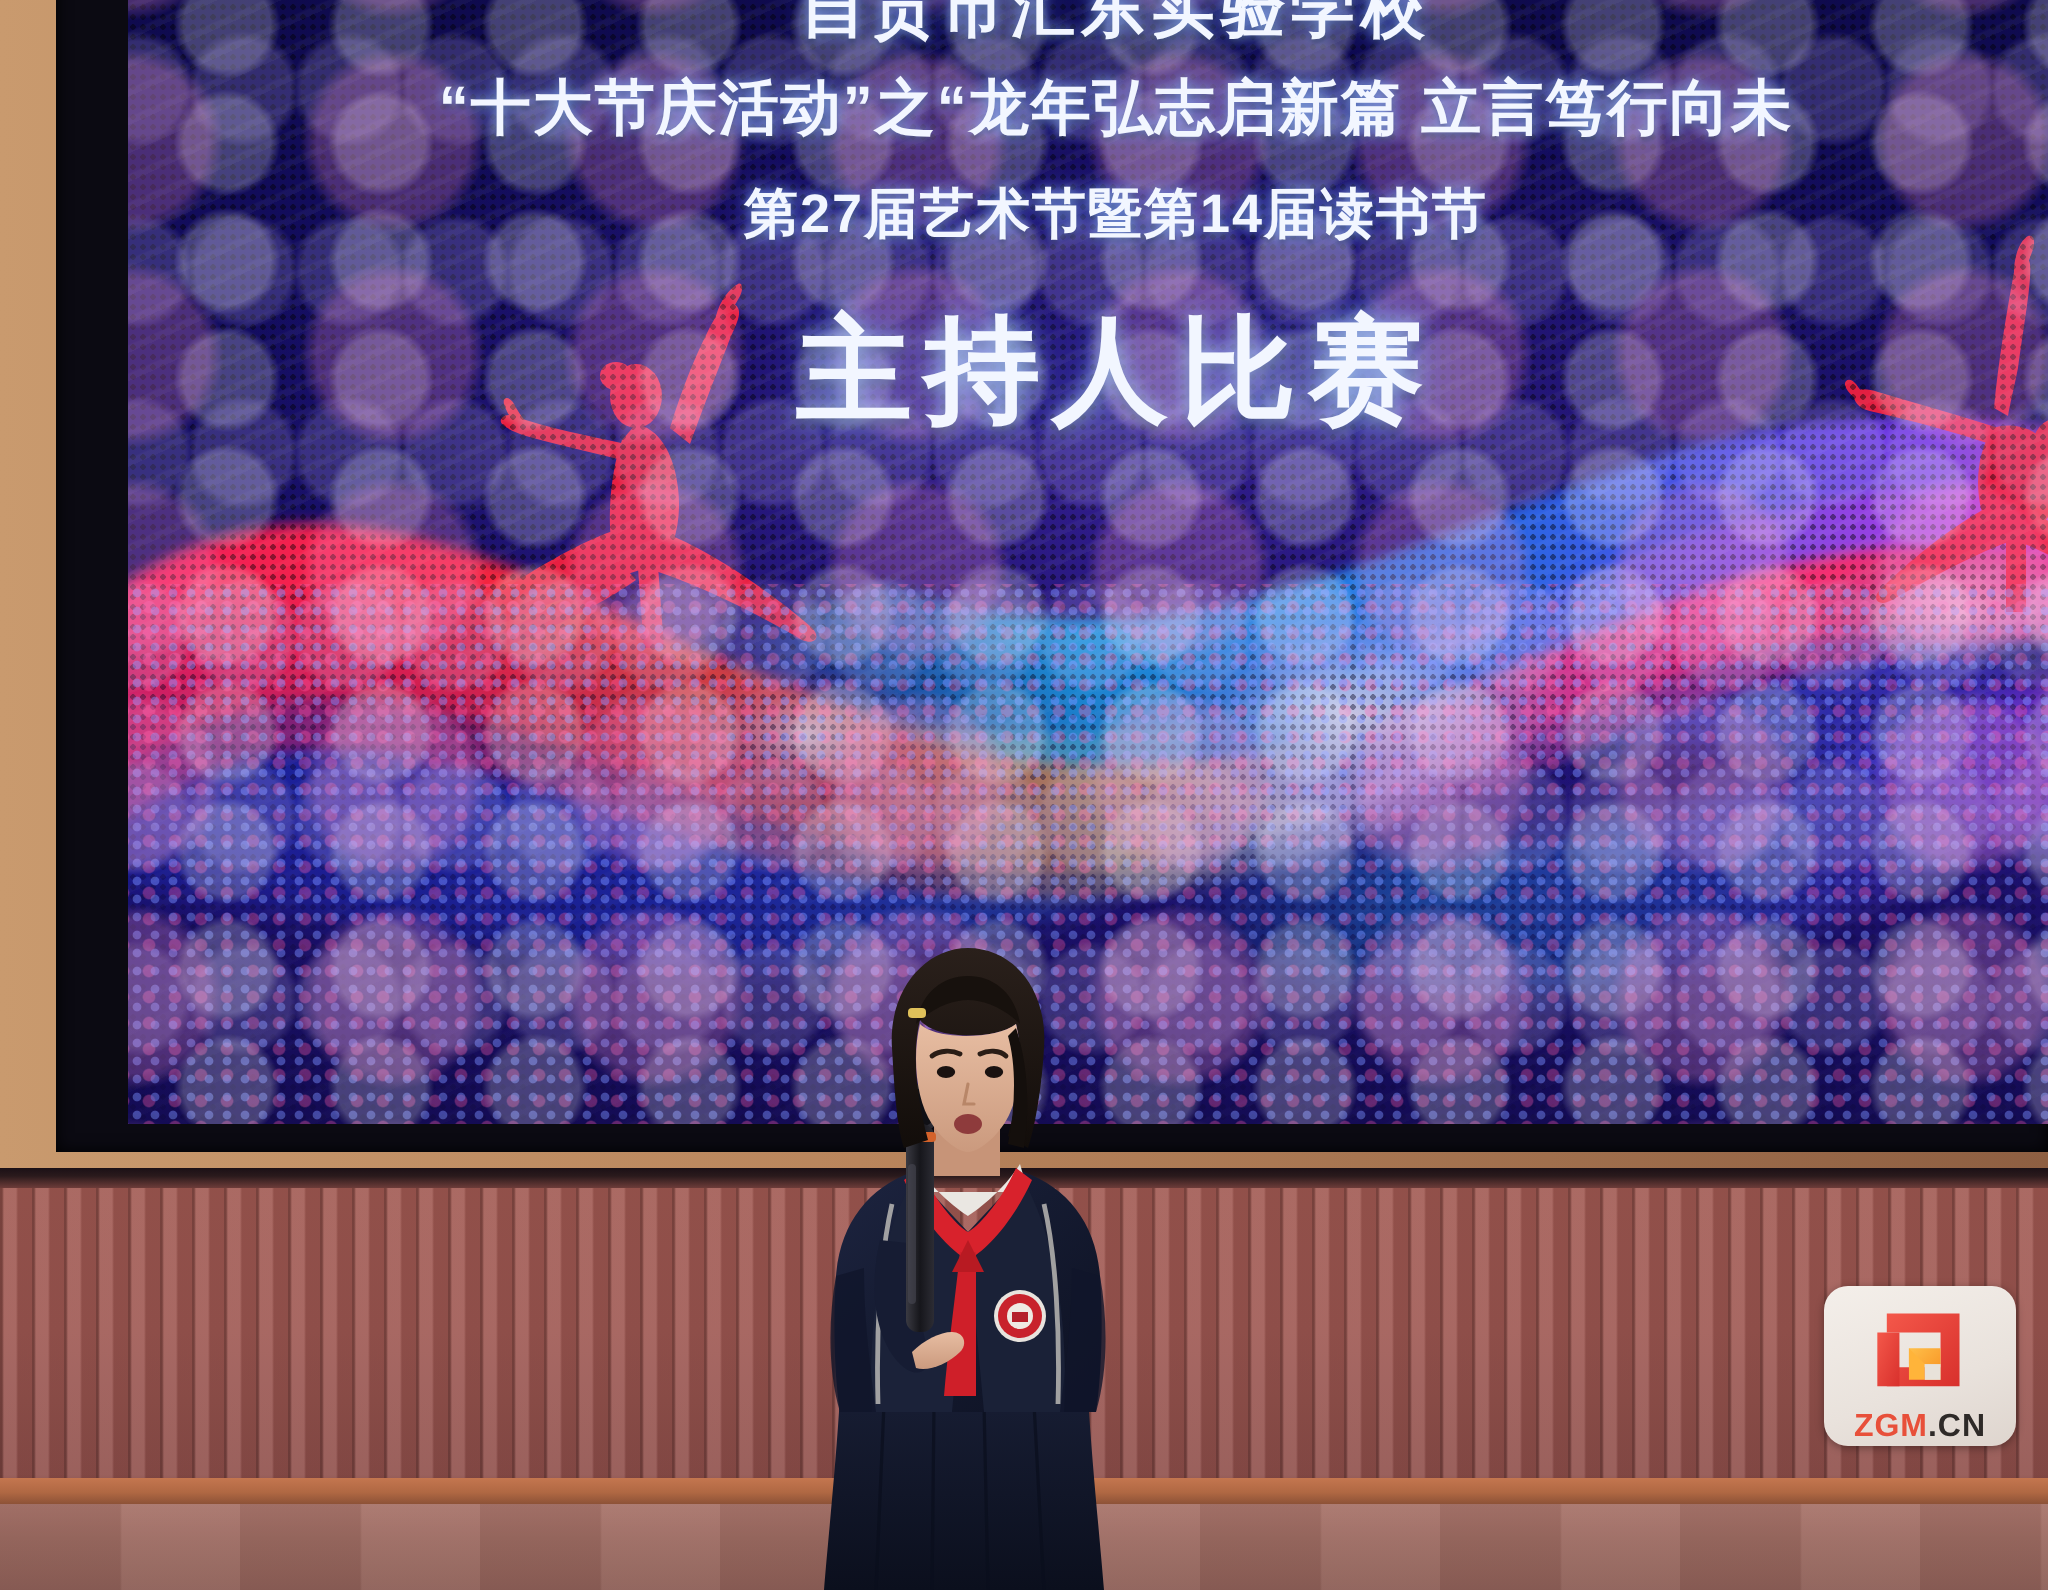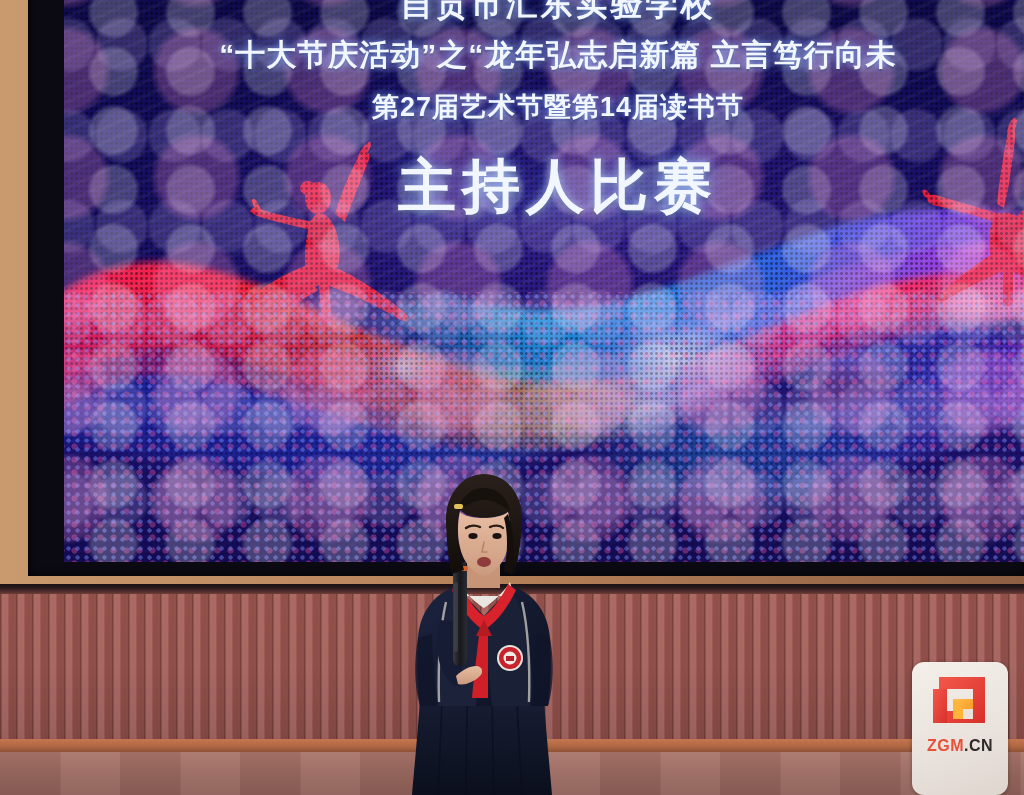--- a/index.html
+++ b/index.html
@@ -143,21 +143,21 @@
     letter-spacing:6px;
     font-weight:bold;
     text-shadow:0 0 10px rgba(180,210,255,.9), 0 0 26px rgba(90,140,255,.65), 0 3px 4px rgba(0,0,0,.4);
   }
 
   
   #presenter{position:absolute;left:372px;top:470px;width:220px;height:325px;}
 
   
   #watermark{
-    position:absolute;left:912px;top:662px;width:96px;height:133px;
+    position:absolute;left:912px;top:643px;width:96px;height:80px;
     border-radius:12px;
     background:linear-gradient(160deg,#f4efea 0%,#e9e2dc 60%,#ded5ce 100%);
     box-shadow:0 1px 4px rgba(0,0,0,.35);
     display:flex;flex-direction:column;align-items:center;justify-content:flex-start;
     padding-top:9px;box-sizing:border-box;
   }
   #wm-mark{position:relative;width:62px;height:62px;}
   #wm-text{
     margin-top:4px;font-size:16px;font-weight:bold;letter-spacing:.5px;
     font-family:"Liberation Sans",sans-serif;

